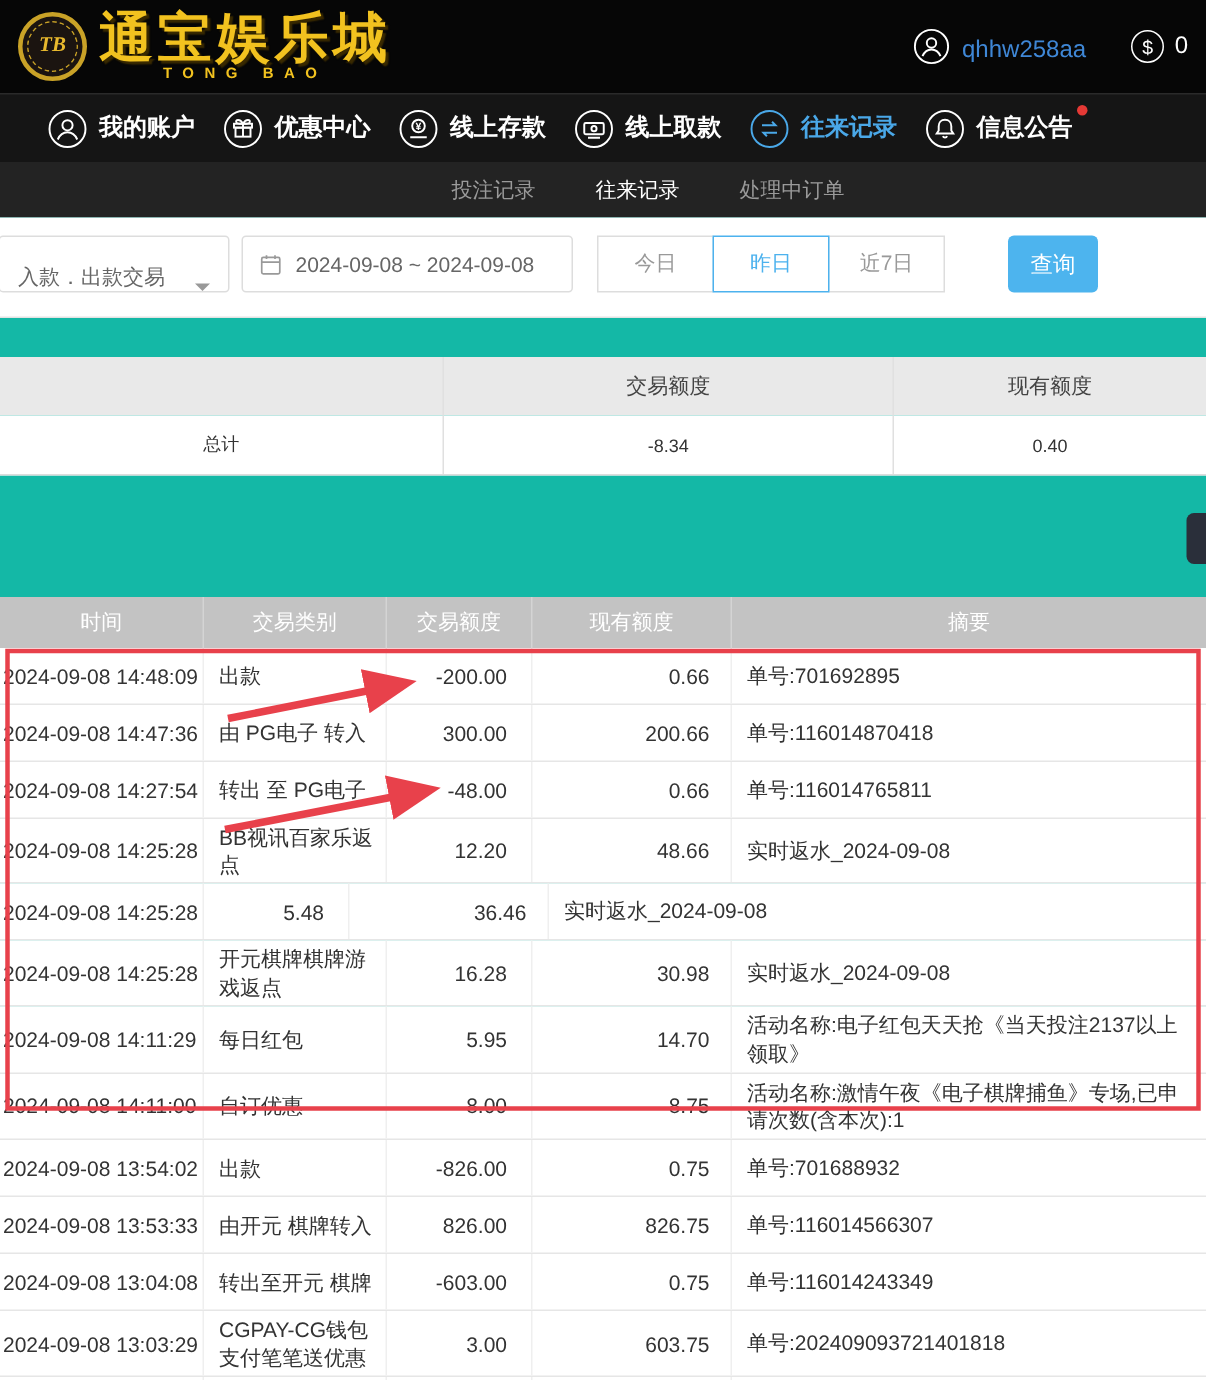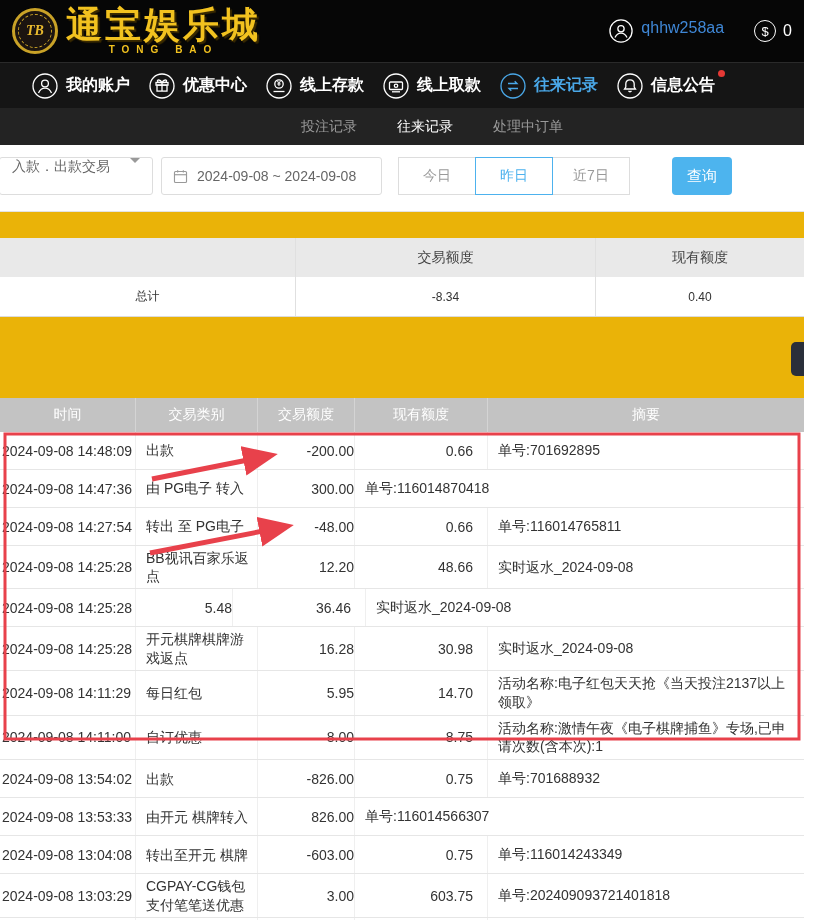--- a/index.html
+++ b/index.html
@@ -1,30 +1,30 @@
 <!DOCTYPE html>
 <html><head>
 <meta charset="utf-8">
 <style>
   *{margin:0;padding:0;box-sizing:border-box}
   html,body{background:#fff}
   body{font-family:"Liberation Sans","DejaVu Sans",sans-serif;color:#333}
-  #app{position:relative;width:804px;height:920px;overflow:hidden;background:#eab308}
+  #app{position:relative;width:804px;height:920px;overflow:hidden;background:#14b8a6}
 
   
   .topbar{height:62px;background:#060606;display:flex;align-items:center;padding:0 12px}
   .brand{display:flex;align-items:center;gap:8px}
   .chip{position:relative;width:46px;height:46px;border-radius:50%;background:#1b1410;border:3px solid #c9a227;
         display:flex;align-items:center;justify-content:center;color:#e8b92e;font:italic 700 14px "Liberation Serif",serif}
   .chip::after{content:"";position:absolute;inset:3px;border:1px dashed #c9a227;border-radius:50%}
   .brand-text{display:flex;flex-direction:column;align-items:center;line-height:1}
   .brand-title{font-size:36px;font-weight:800;color:#f2c21f;letter-spacing:3px;text-shadow:2px 2px 1px #3a2a00}
   .brand-sub{font-size:10px;color:#f2c21f;letter-spacing:7px;margin-top:2px;font-weight:700}
   .top-right{margin-left:auto;display:flex;align-items:center}
-  .userbox{display:flex;align-items:flex-start;gap:8px}
+  .userbox{display:flex;align-items:flex-end;gap:8px}
   .username{color:#3f87d6;font-size:16px}
   .walletbox{display:flex;align-items:center;gap:7px;margin-left:30px}
   .coin-circle{width:22px;height:22px;border:1.5px solid #fff;border-radius:50%;color:#fff;font-size:13px;
                display:flex;align-items:center;justify-content:center}
   .wallet-balance{color:#fff;font-size:16px}
 
   
   .mainnav{height:46px;background:#151515;border-top:1px solid #2a2a2a;display:flex;align-items:center;
            padding-left:32px;gap:19px}
   .nav-item{display:flex;align-items:center;gap:8px;color:#fff;font-size:16px;font-weight:600;cursor:pointer;position:relative}
@@ -34,21 +34,21 @@
 
   
   .subnav{height:37px;background:#232323;display:flex;align-items:center;justify-content:center;gap:40px}
   .subnav-inner{display:flex;gap:40px;transform:translateX(30px)}
   .subtab{color:#9a9a9a;font-size:14px;cursor:pointer}
   .subtab.active{color:#fff}
 
   
   .filterbar{position:relative;height:67px;background:#fff;border-bottom:1px solid #e3e3e3}
   .select{position:absolute;left:-1px;top:12px;width:154px;height:38px;border:1px solid #ddd;border-radius:3px;
-          display:flex;align-items:flex-start;justify-content:space-between;padding:0 12px;color:#666;font-size:14px;cursor:pointer}
+          display:flex;align-items:flex-end;justify-content:space-between;padding:0 12px;color:#666;font-size:14px;cursor:pointer}
   .caret{width:0;height:0;border-left:5px solid transparent;border-right:5px solid transparent;border-top:5px solid #999}
   .datebox{position:absolute;left:161px;top:12px;width:221px;height:38px;border:1px solid #ddd;border-radius:3px;
            display:flex;align-items:center;gap:8px;padding:0 10px;color:#666;font-size:14px;cursor:pointer}
   .qgroup{position:absolute;left:398px;top:12px;display:flex}
   .qbtn{width:78px;height:38px;background:#fff;border:1px solid #ddd;color:#999;font-size:14px;margin-left:-1px;
         display:flex;align-items:center;justify-content:center;cursor:pointer;position:relative}
   .qbtn:first-child{margin-left:0}
   .qbtn.active{border-color:#4db2ee;color:#4db2ee;z-index:2}
   .searchbtn{position:absolute;left:672px;top:12px;width:60px;height:38px;background:#4db4ee;border:none;border-radius:4px;
              color:#fff;font-size:15px;cursor:pointer;display:flex;align-items:center;justify-content:center}
@@ -71,21 +71,21 @@
   .c-time{width:136px}
   .c-type{width:122px}
   .c-amount{width:97px}
   .c-balance{width:133px}
   .c-summary{flex:1}
   .trow{display:flex;align-items:stretch;border-bottom:1px solid #e6e6e6;min-height:38px;background:#fff;font-size:14px}
   .td{display:flex;align-items:center;border-right:1px solid #efefef;padding:3px 0}
   .td:last-child{border-right:none}
   .td.c-time{padding-left:2px;white-space:nowrap;overflow:hidden}
   .td.c-type{padding-left:10px;padding-right:8px;line-height:1.3}
-  .td.c-amount{justify-content:flex-end;padding-right:0}
+  .td.c-amount{justify-content:flex-end;padding-right:16px}
   .td.c-balance{justify-content:flex-end;padding-right:14px}
   .td.c-summary{padding-left:10px;padding-right:6px;line-height:1.35}
 
   
   .annot{position:absolute;left:0;top:0;z-index:6;pointer-events:none}
 
   
   .float-widget{position:absolute;right:0;top:342px;width:13px;height:34px;background:#2a2f3a;border-radius:5px 0 0 5px;z-index:5;cursor:pointer}
 </style>
 </head>
@@ -233,20 +233,21 @@
         <div class="td c-time">2024-09-08 14:48:09</div>
         <div class="td c-type">出款</div>
         <div class="td c-amount">-200.00</div>
         <div class="td c-balance">0.66</div>
         <div class="td c-summary">单号:701692895</div>
       </div>
       <div class="trow">
         <div class="td c-time">2024-09-08 14:47:36</div>
         <div class="td c-type">由 PG电子 转入</div>
         <div class="td c-amount">300.00</div>
+        <div class="td c-balance">200.66</div>
         <div class="td c-summary">单号:116014870418</div>
       </div>
       <div class="trow">
         <div class="td c-time">2024-09-08 14:27:54</div>
         <div class="td c-type">转出 至 PG电子</div>
         <div class="td c-amount">-48.00</div>
         <div class="td c-balance">0.66</div>
         <div class="td c-summary">单号:116014765811</div>
       </div>
       <div class="trow">
@@ -287,20 +288,21 @@
         <div class="td c-time">2024-09-08 13:54:02</div>
         <div class="td c-type">出款</div>
         <div class="td c-amount">-826.00</div>
         <div class="td c-balance">0.75</div>
         <div class="td c-summary">单号:701688932</div>
       </div>
       <div class="trow">
         <div class="td c-time">2024-09-08 13:53:33</div>
         <div class="td c-type">由开元 棋牌转入</div>
         <div class="td c-amount">826.00</div>
+        <div class="td c-balance">826.75</div>
         <div class="td c-summary">单号:116014566307</div>
       </div>
       <div class="trow">
         <div class="td c-time">2024-09-08 13:04:08</div>
         <div class="td c-type">转出至开元 棋牌</div>
         <div class="td c-amount">-603.00</div>
         <div class="td c-balance">0.75</div>
         <div class="td c-summary">单号:116014243349</div>
       </div>
       <div class="trow">

